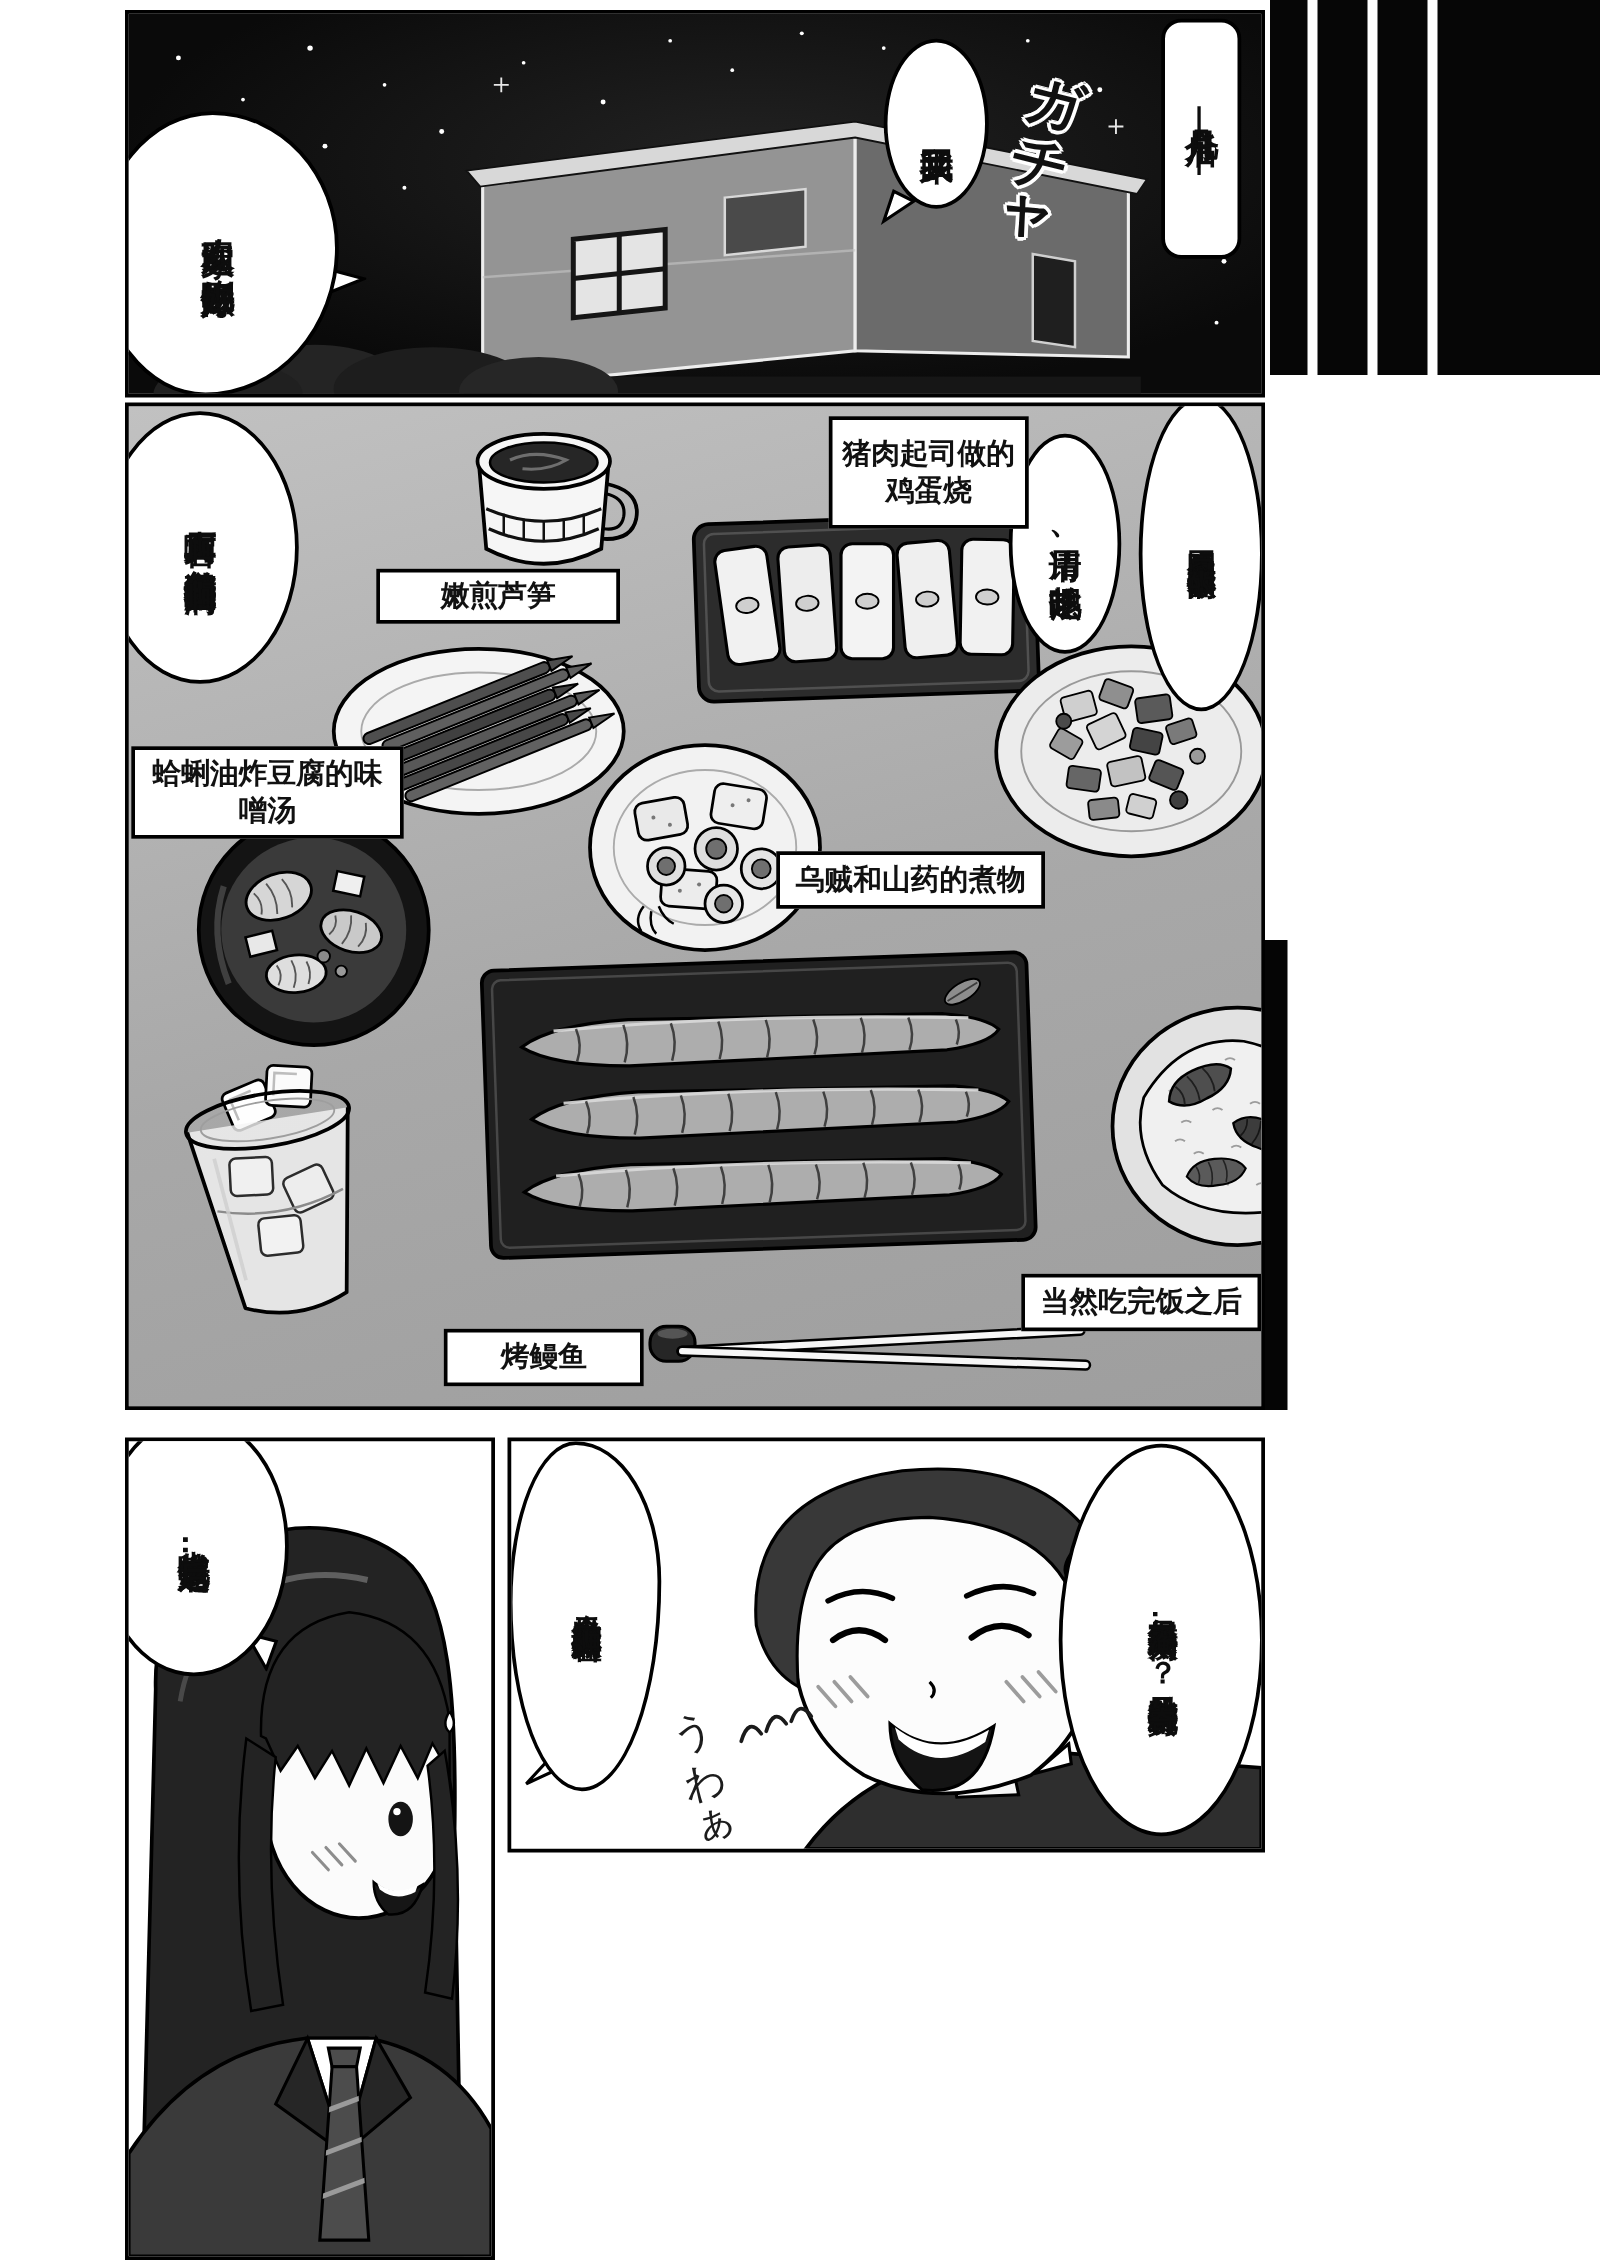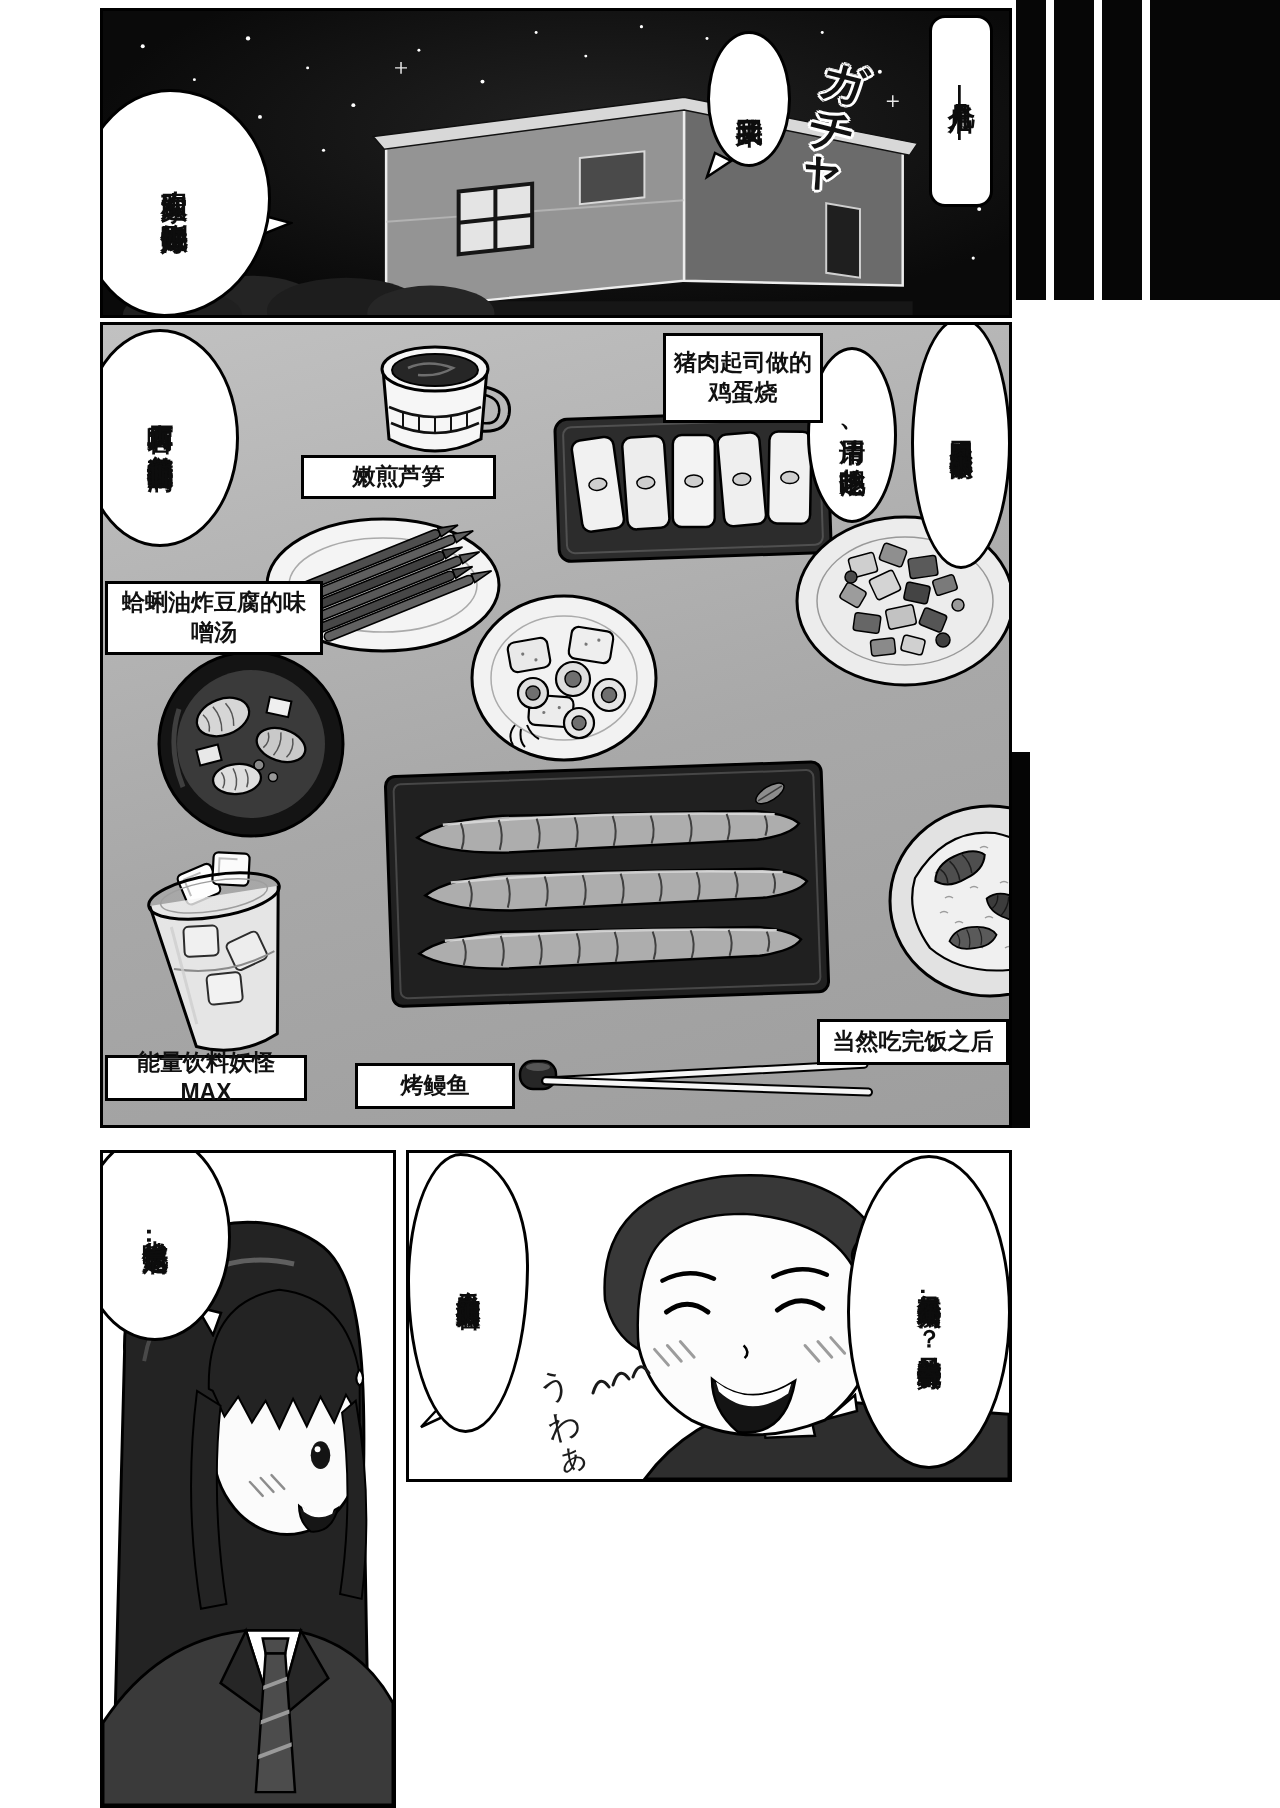--- a/index.html
+++ b/index.html
@@ -44,21 +44,21 @@
   #bubble-effort{left:808px;top:-8px;width:100px;height:252px;border-radius:50%;font-size:23px}
   #bubble-effort .vtext{height:198px}
   #bubble-serve{left:704px;top:22px;width:90px;height:176px;border-radius:50%;font-size:26px}
   #bubble-serve .vtext{height:116px}
   #bubble-praise{left:-22px;top:4px;width:158px;height:218px;border-radius:50%;font-size:26px}
   #bubble-praise .vtext{height:168px}
 
   
   #label-tamagoyaki{left:560px;top:8px;width:160px;height:90px}
   #label-asparagus{left:198px;top:130px;width:195px;height:44px}
-  #label-miso{left:2px;top:256px;width:218px;height:74px}
+  #label-miso{left:2px;top:272px;width:218px;height:74px}
   #label-squid{left:518px;top:356px;width:215px;height:46px}
   #label-salad{left:740px;top:340px;width:166px;height:74px;font-size:20px}
   #label-eel{left:252px;top:738px;width:160px;height:46px}
   #label-energy{left:2px;top:730px;width:202px;height:46px}
   #label-oyster{left:714px;top:694px;width:192px;height:46px}
 
   
   #mug{left:270px;top:10px;width:140px;height:150px}
   #tray-tamagoyaki{left:448px;top:76px;width:285px;height:170px}
   #plate-asparagus{left:158px;top:172px;width:245px;height:165px}
@@ -410,22 +410,22 @@
           <rect x="34" y="44" width="326" height="7" rx="3.5" fill="#f6f6f6" stroke="#000" stroke-width="2"></rect>
         </g>
       <g transform="rotate(2 200 64)">
           <rect x="34" y="58" width="330" height="7" rx="3.5" fill="#f6f6f6" stroke="#000" stroke-width="2"></rect>
         </g>
     </svg>
 
     <div class="food-label" id="label-tamagoyaki">猪肉起司做的鸡蛋烧</div>
     <div class="food-label" id="label-asparagus">嫩煎芦笋</div>
     <div class="food-label" id="label-miso">蛤蜊油炸豆腐的味噌汤</div>
+    <div class="food-label" id="label-squid">乌贼和山药的煮物</div>
     <div class="food-label" id="label-eel">烤鳗鱼</div>
-    <div class="food-label" id="label-energy">能量饮料妖怪MAX</div>
     <div class="food-label" id="label-oyster">当然吃完饭之后</div>
 
     <div class="bubble" id="bubble-effort">
       <span class="vtext">因为明天是休息日所以拿出全部本领做的！</span>
     </div>
     <div class="bubble" id="bubble-serve">
       <span class="vtext">请用、趁热吃吧</span>
     </div>
     <div class="bubble" id="bubble-praise">
       <span class="vtext">真厉害啊！每道菜都让我垂涎欲滴啊！</span>

